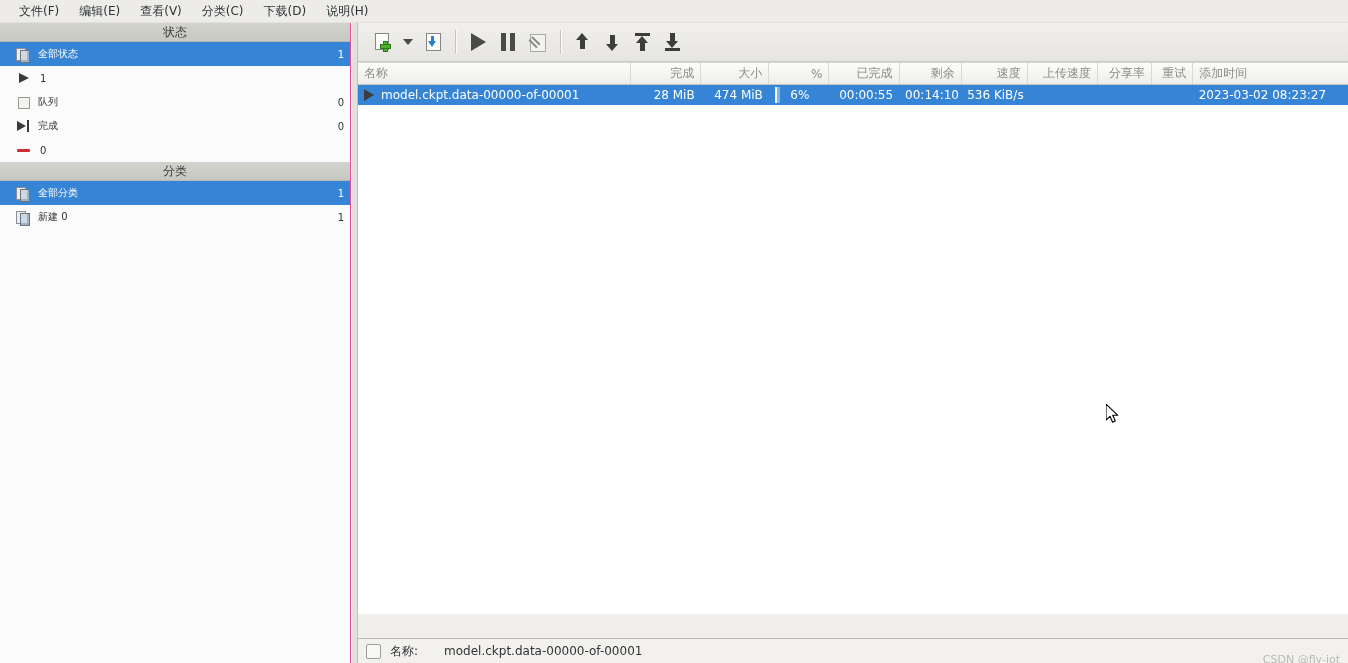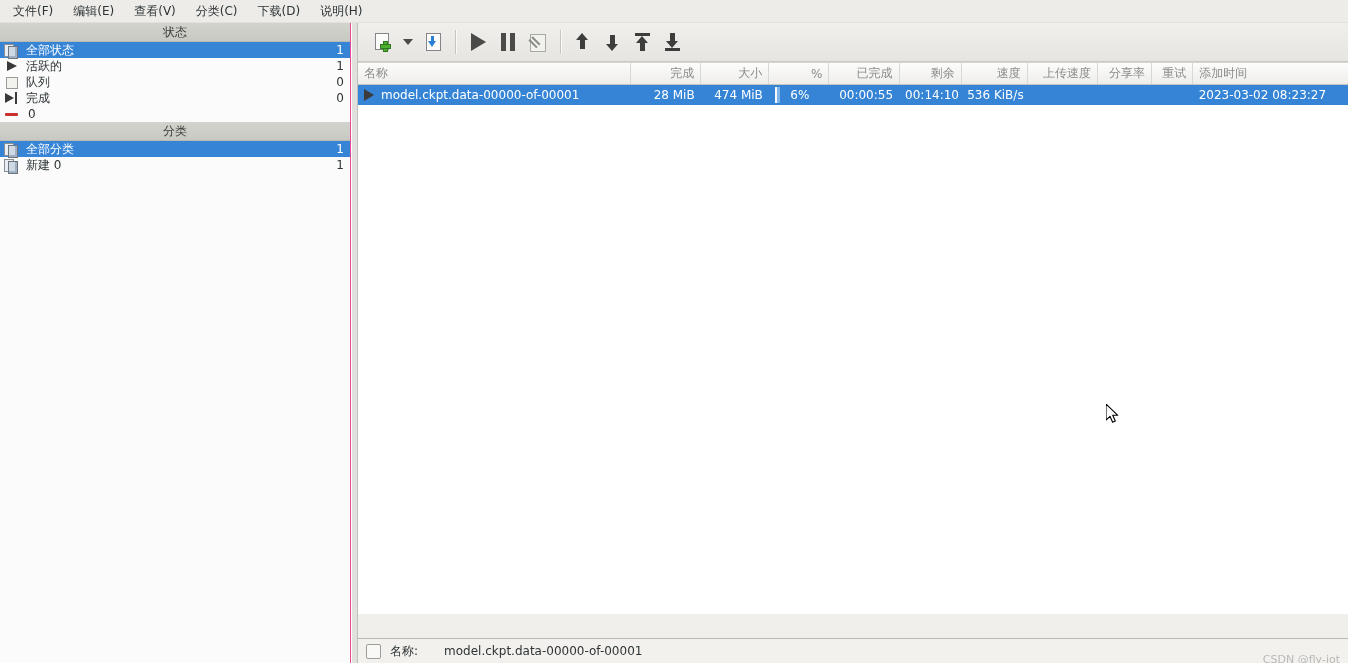--- a/index.html
+++ b/index.html
@@ -55,21 +55,21 @@
     width: 14px; height: 16px;
     display: flex; align-items: center; justify-content: center;
     color: #7d7d79; font-size: 13px; line-height: 1;
   }
 
   
   .menubar {
     height: 22px;
     background: #edece9;
     display: flex; align-items: center;
-    padding-left: 3px;
+    padding-left: 9px;
     border-bottom: 1px solid #e2e1de;
     flex: 0 0 auto;
     user-select: none;
   }
   .menu-item {
     padding: 2px 10px;
     font-size: 12px;
     color: #2e3436;
     line-height: 16px;
     cursor: default;
@@ -97,24 +97,24 @@
     line-height: 18px;
     background: linear-gradient(to bottom,#d3d3ce 0%,#c9c9c3 100%);
     border-bottom: 1px solid #b9b9b3;
     text-align: center;
     font-size: 12px;
     color: #3a3a38;
     user-select: none;
   }
   .list { background: #fbfbfb; }
   .row {
-    height: 16px;
+    height: 24px;
     display: flex; align-items: center;
-    padding: 0 6px 0 4px;
-    font-size: 12px;
+    padding: 0 6px 0 16px;
+    font-size: 10px;
     color: #2e3436;
     cursor: default;
     user-select: none;
   }
   .row.selected { background: #3584d6; color: #ffffff; }
   .row .label { flex: 1 1 auto; margin-left: 6px; white-space: nowrap; overflow: hidden; }
   .row .count { flex: 0 0 auto; margin-left: 8px; }
   .ico {
     width: 16px; height: 16px;
     flex: 0 0 16px;
@@ -430,21 +430,20 @@
       <div class="list">
 
         <div class="row selected">
           <span class="ico ico-pages"></span>
           <span class="label">全部状态</span>
           <span class="count">1</span>
         </div>
 
         <div class="row">
           <span class="ico ico-play"></span>
-          <span class="label">活跃的</span>
           <span class="count">1</span>
         </div>
 
         <div class="row">
           <span class="ico ico-square"></span>
           <span class="label">队列</span>
           <span class="count">0</span>
         </div>
 
         <div class="row">

